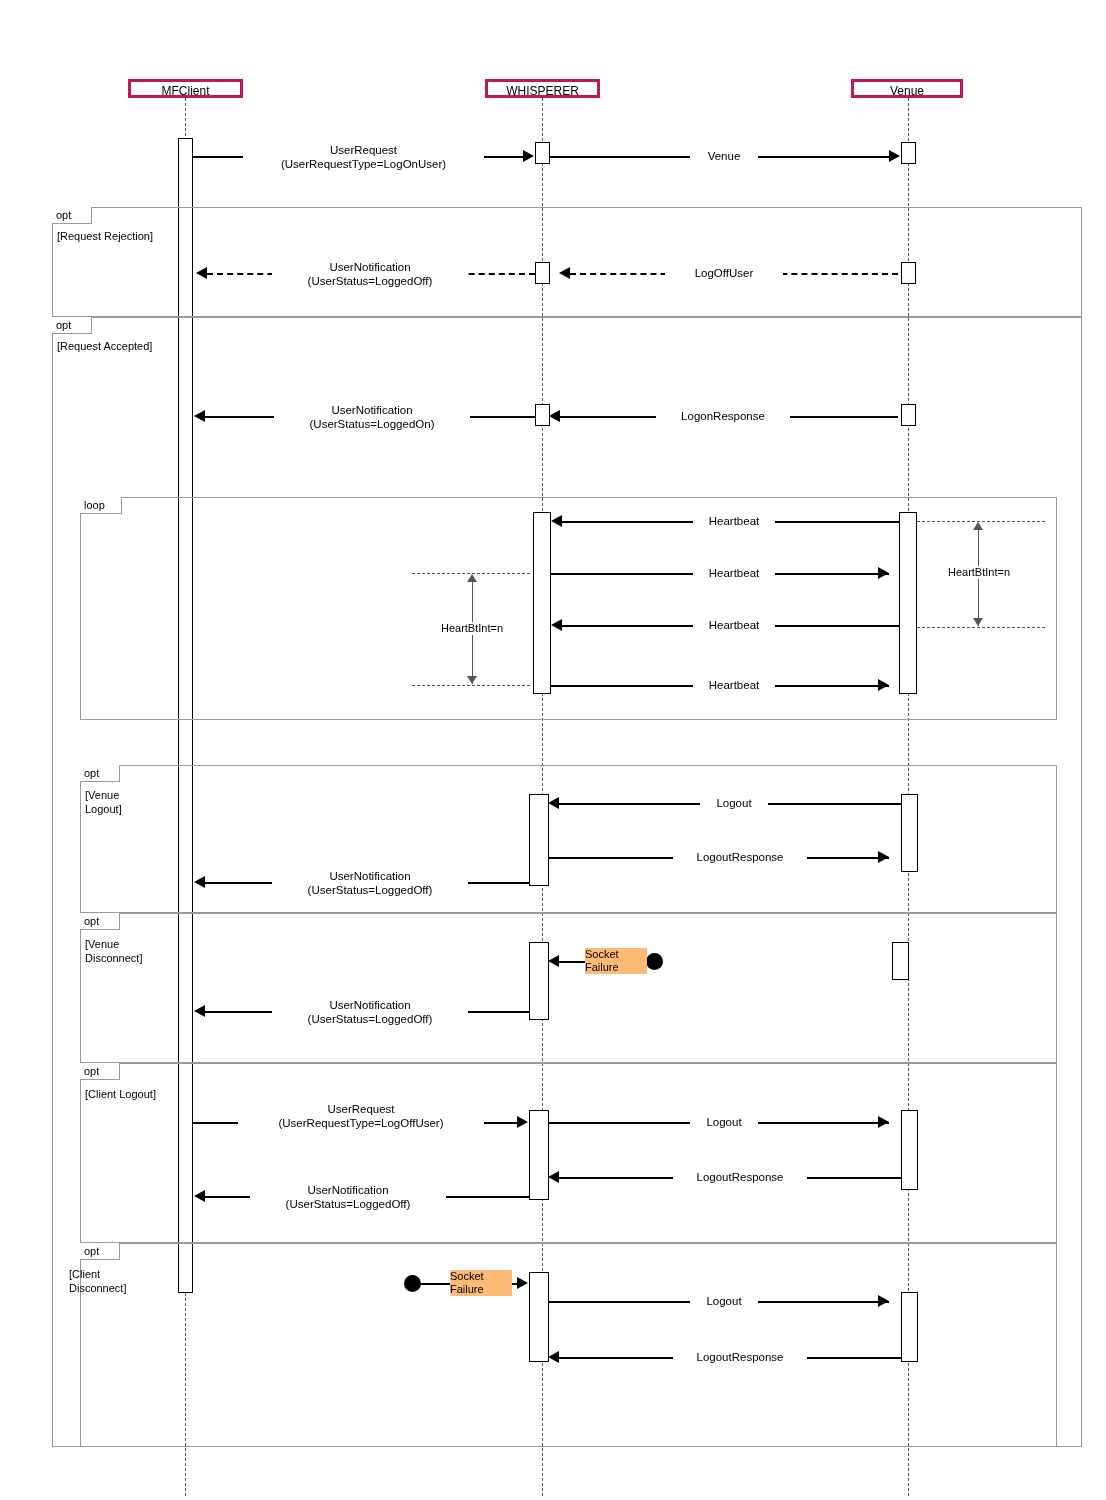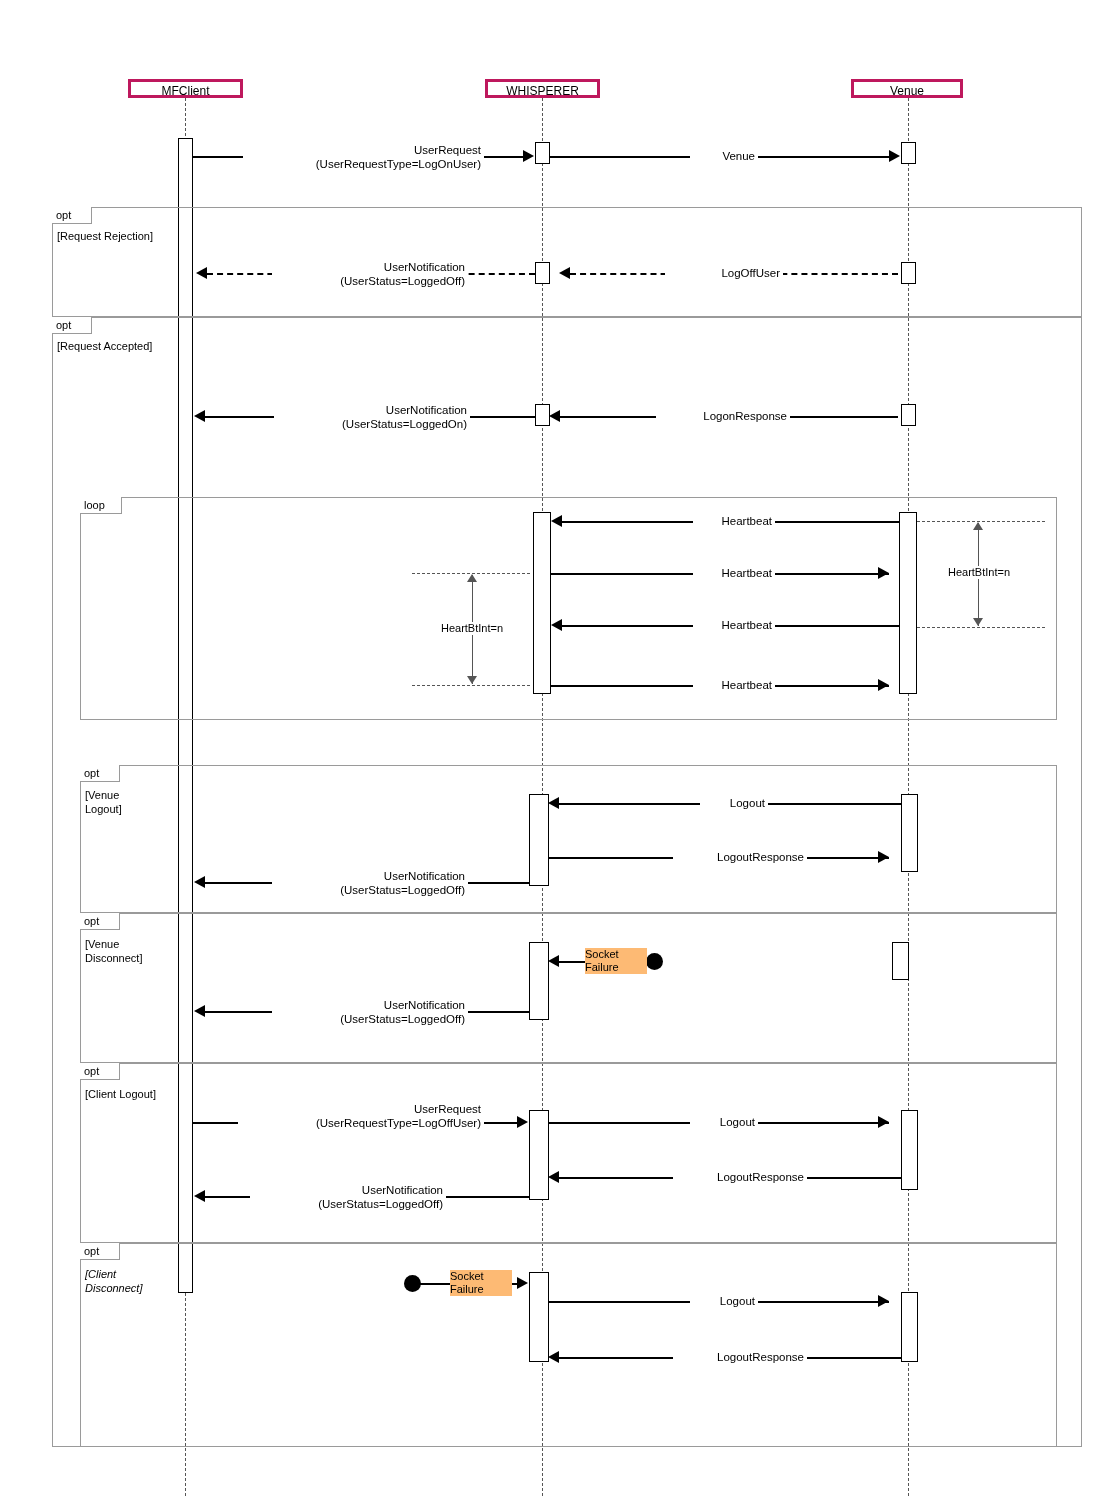--- a/index.html
+++ b/index.html
@@ -81,21 +81,21 @@
     position: absolute;
     width: 0; height: 0;
     border-top: 6px solid transparent;
     border-bottom: 6px solid transparent;
     border-right: 11px solid #000;
   }
   .msg-label {
     position: absolute;
     font-size: 11.5px;
     line-height: 14px;
-    text-align: right;
+    text-align: center;
     background: #fff;
     white-space: pre;
     padding: 0 3px;
   }
   .note-label {
     position: absolute;
     font-size: 11px;
     line-height: 13px;
     white-space: pre;
     background: #fdba74;
@@ -294,21 +294,21 @@
   <div class="arrow-left" style="left:548px; top:1171px;"></div>
   <div class="msg-label" style="left: 673px; top: 1170px; width: 128px; white-space: pre;">LogoutResponse</div>
 
   <div class="msg-line" style="left:205px; top:1196px; width:325px;"></div>
   <div class="arrow-left" style="left:194px; top:1190px;"></div>
   <div class="msg-label" style="left: 250px; top: 1183px; width: 190px; white-space: pre;">UserNotification
 (UserStatus=LoggedOff)</div>
 
   <div class="frame" style="left:80px; top:1243px; width:977px; height:204px;"></div>
   <div class="frame-tab" style="left:80px; top:1243px; width:40px;">opt</div>
-  <div class="frame-cond" style="left: 85px; top: 1267px; white-space: pre; font-style: italic;">[Client
+  <div class="frame-cond" style="left: 69px; top: 1267px; white-space: pre;">[Client
 Disconnect]</div>
 
   <div class="dot" style="left:404px; top:1275px;"></div>
   <div class="msg-line" style="left:417px; top:1283px; width:100px;"></div>
   <div class="arrow-right" style="left:517px; top:1277px;"></div>
   <div class="note-label" style="left: 450px; top: 1270px; width: 62px; white-space: pre;">Socket
 Failure</div>
 
   <div class="msg-line" style="left:549px; top:1301px; width:340px;"></div>
   <div class="arrow-right" style="left:878px; top:1295px;"></div>

